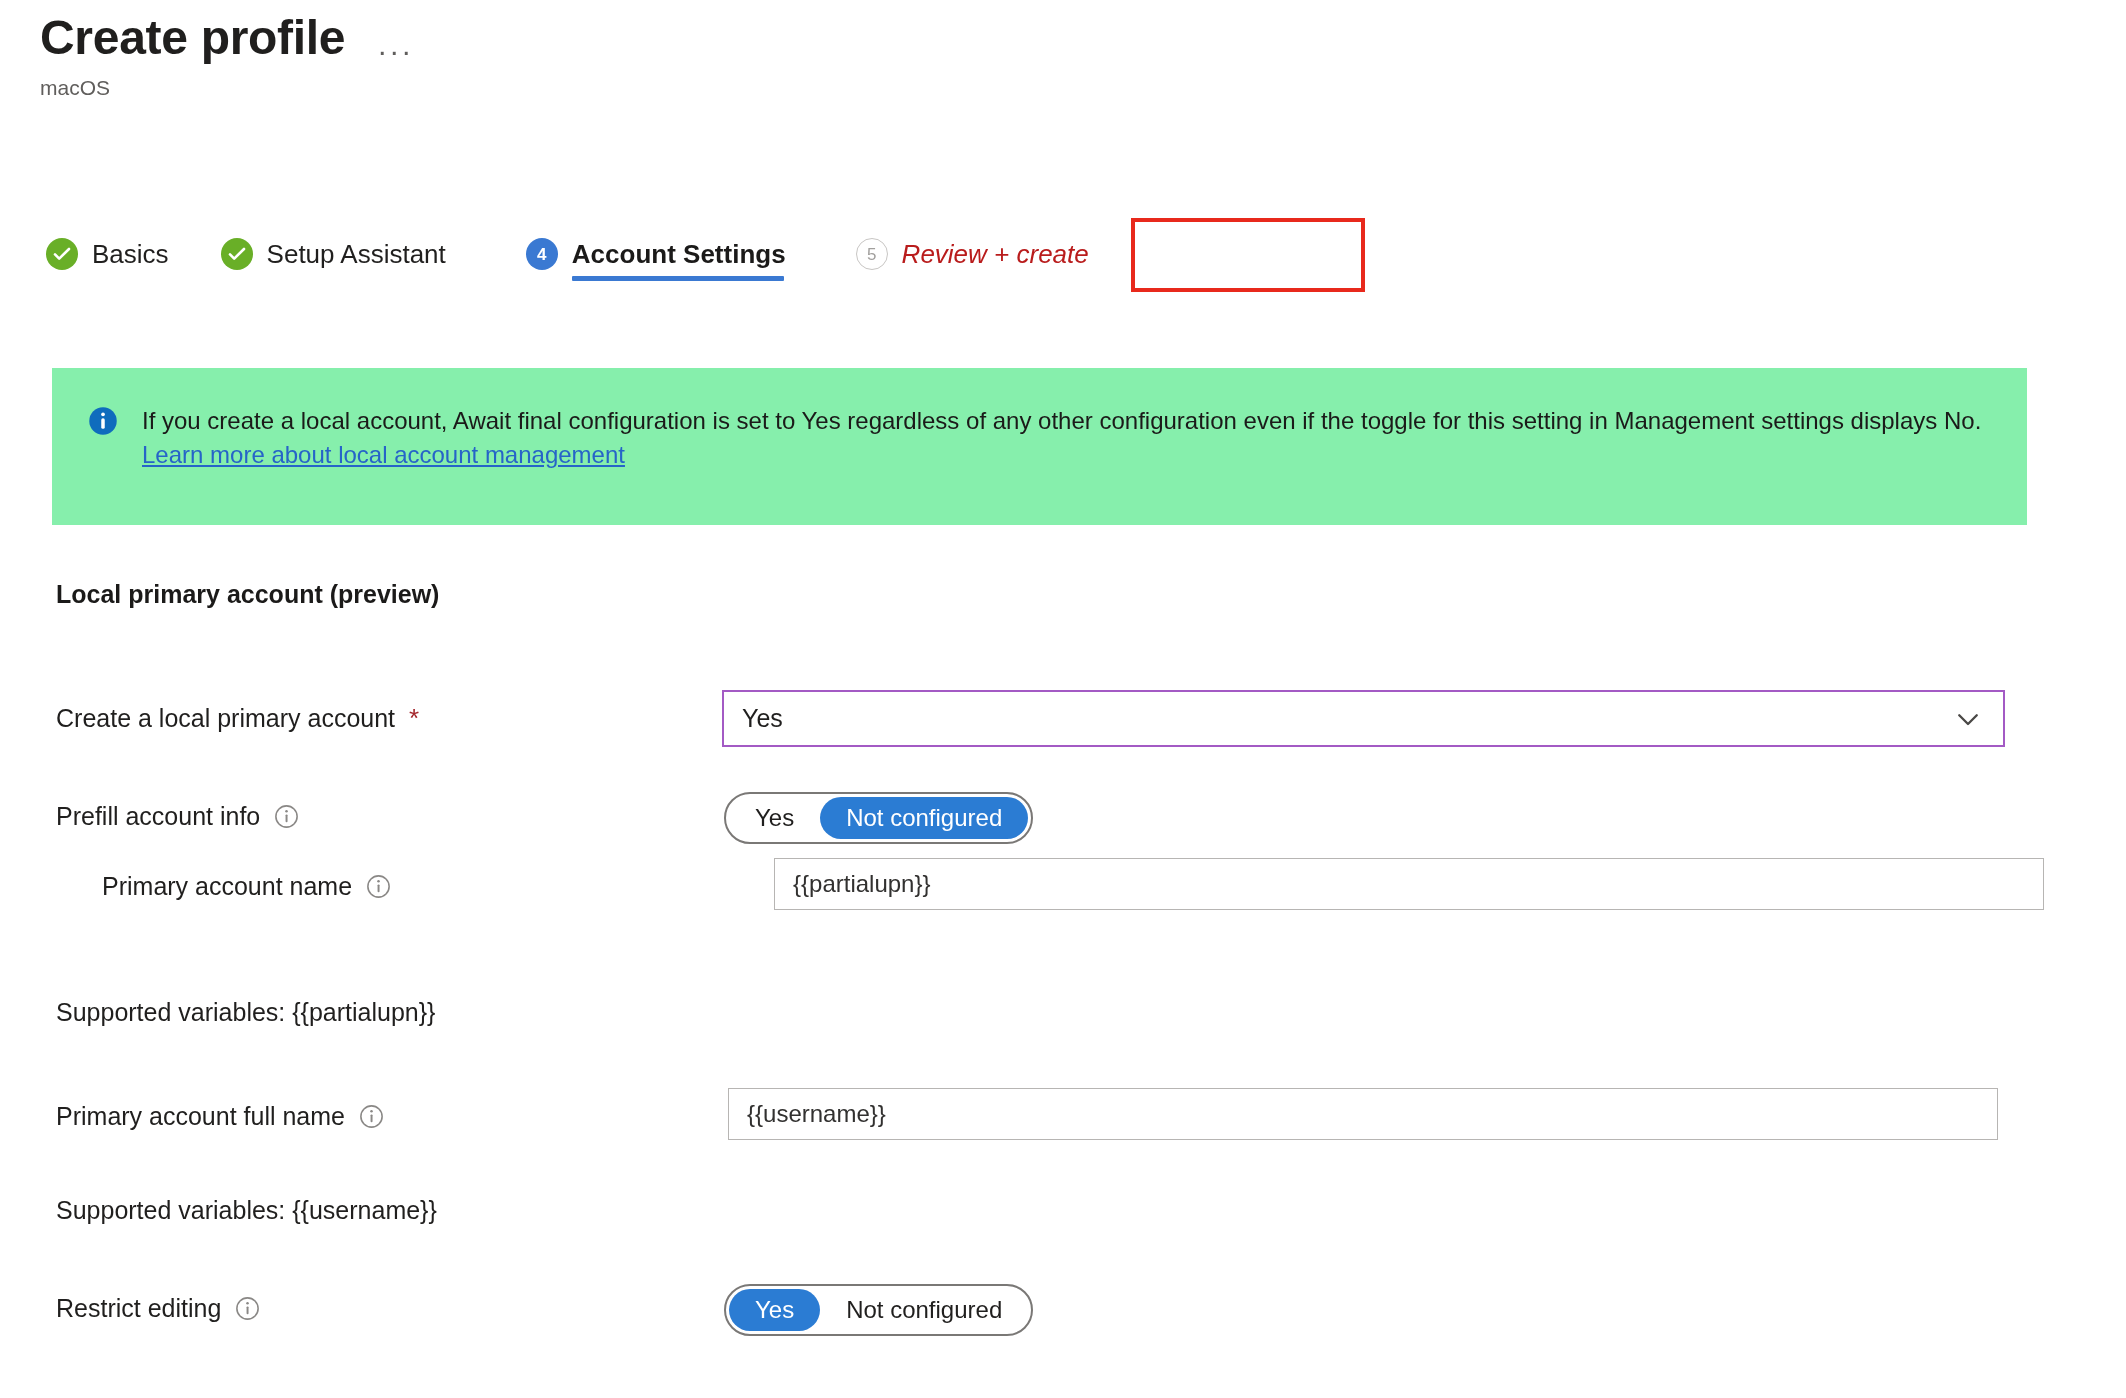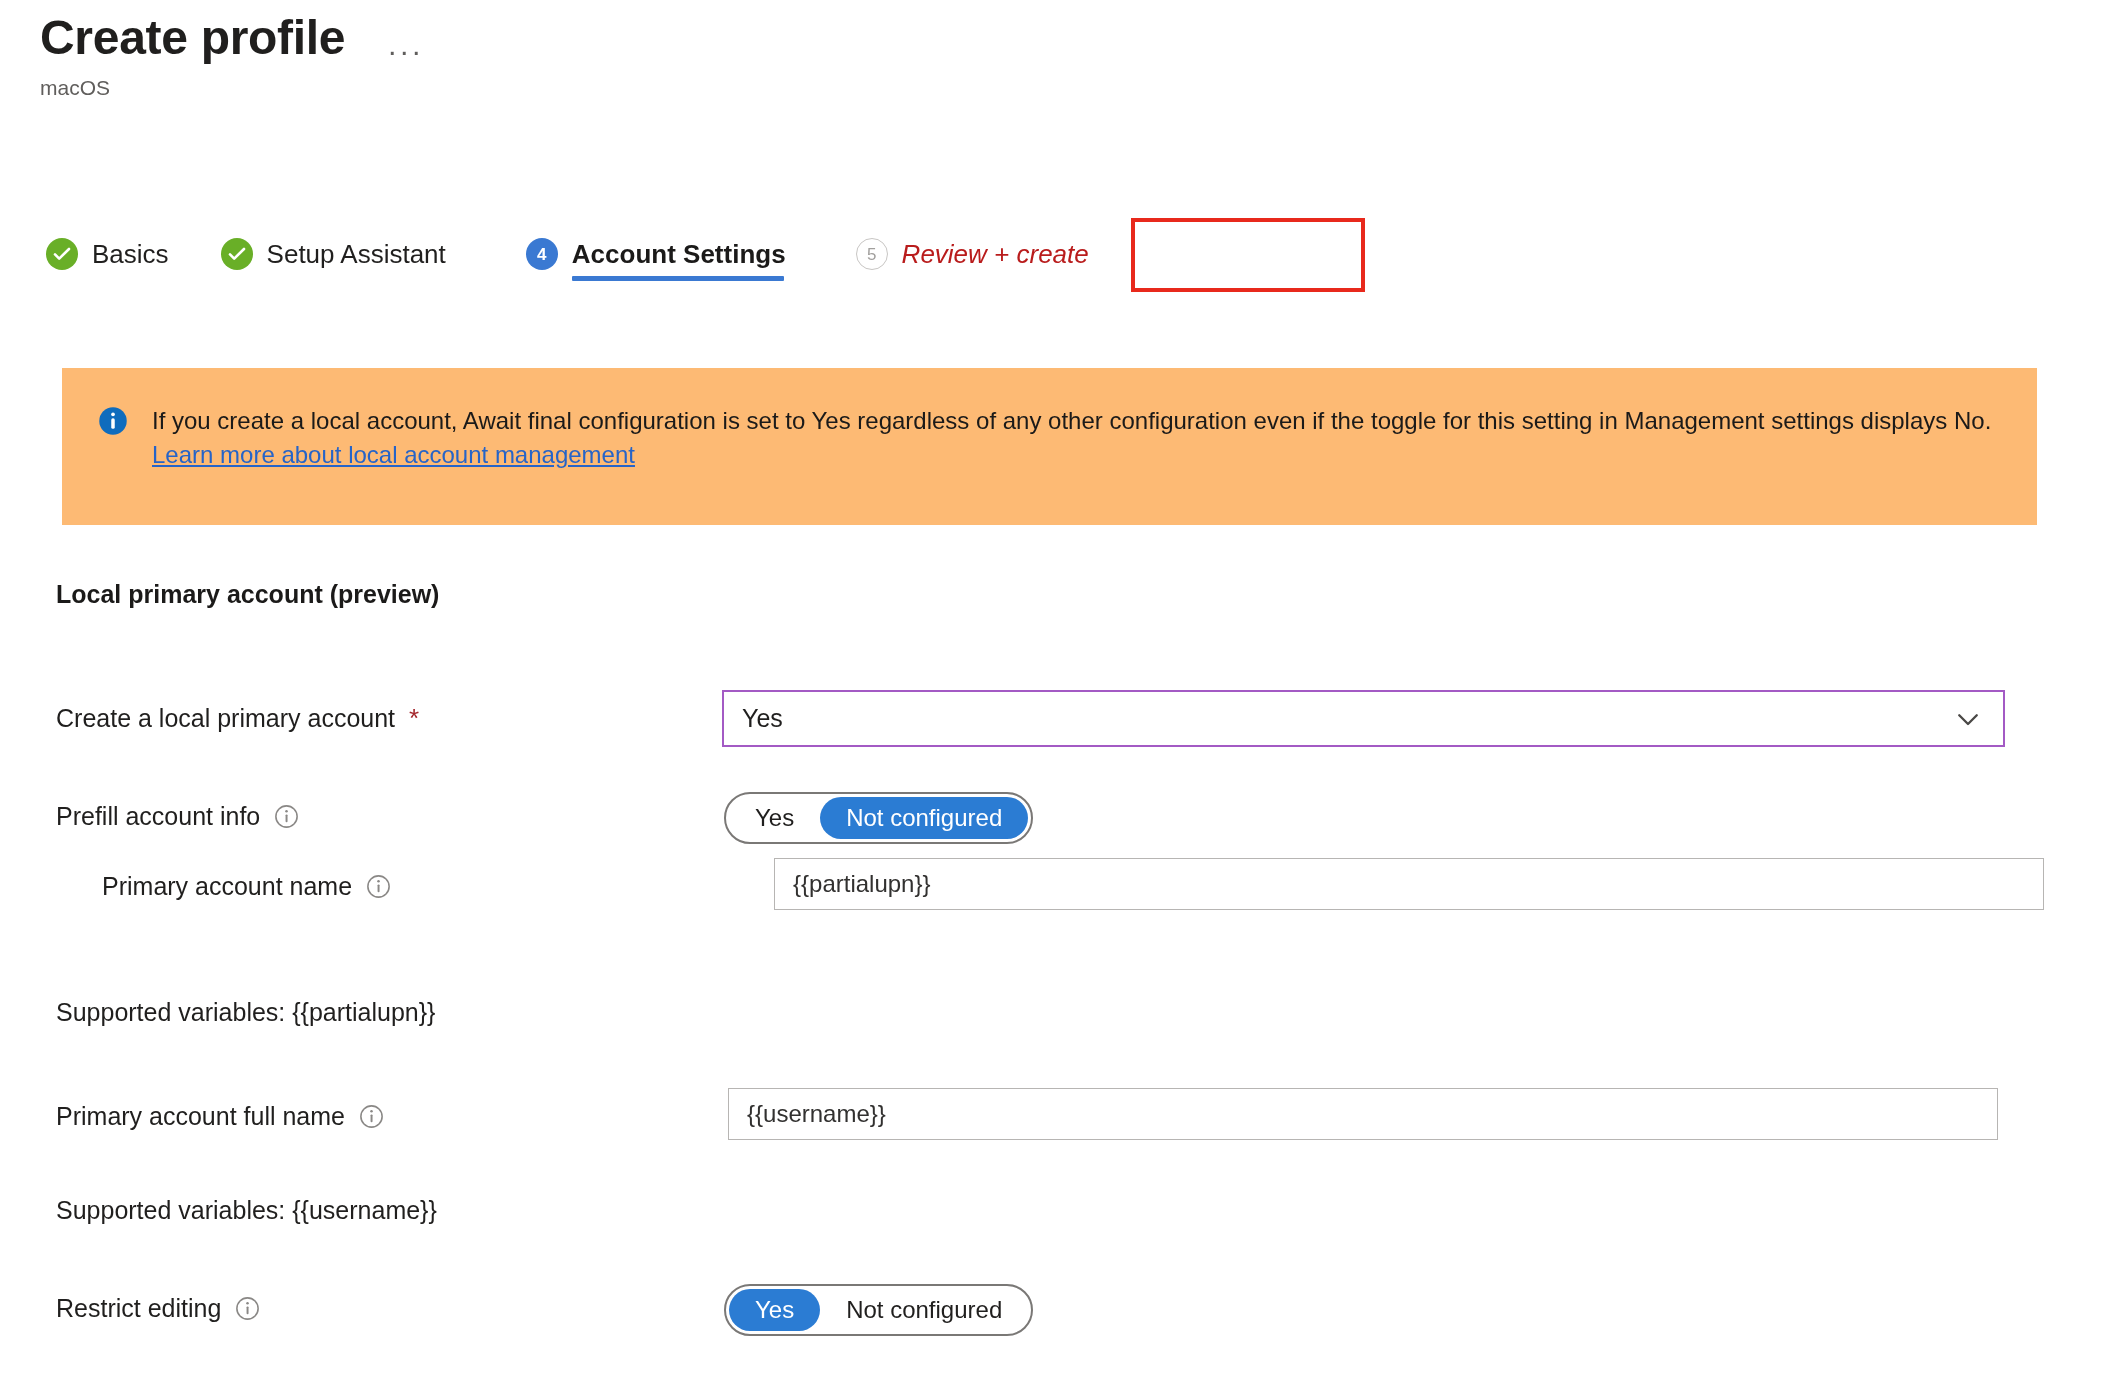--- a/index.html
+++ b/index.html
@@ -9,21 +9,21 @@
     background: #ffffff;
     font-family: "Liberation Sans", sans-serif;
     color: #201f1e;
     overflow: hidden;
   }
 
   .page { position: relative; width: 2126px; height: 1398px; }
 
   
   .header { position: absolute; left: 40px; top: 10px; }
-  .title-row { display: flex; align-items: flex-start; gap: 36px; }
+  .title-row { display: flex; align-items: flex-start; gap: 26px; }
   .page-title {
     font-size: 48px; font-weight: 600; letter-spacing: -0.3px;
     line-height: 1.15; color: #201f1e; margin: 0; white-space: nowrap;
   }
   .ellipsis-btn {
     font-size: 30px; color: #605e5c; line-height: 1;
     margin-top: 24px; letter-spacing: 2px; cursor: pointer;
     background: none; border: none; padding: 2px 6px; font-family: inherit;
   }
   .subtitle {
@@ -70,23 +70,23 @@
 
   
   .annot-box {
     position: absolute; left: 1131px; top: 218px;
     width: 234px; height: 74px;
     border: 4px solid #e8291c; pointer-events: none;
   }
 
   
   .banner {
-    position: absolute; left: 62px; top: 368px;
+    position: absolute; left: 52px; top: 368px;
     width: 1975px; height: 157px;
-    background: #fdba74;
+    background: #86efac;
     display: flex; align-items: flex-start;
     padding: 36px 34px 0 34px;
   }
   .banner-icon {
     flex: 0 0 34px; width: 34px; height: 34px; margin-right: 22px;
     display: flex; align-items: center; justify-content: center;
   }
   .banner-icon svg { width: 30px; height: 30px; display: block; }
   .banner-text {
     font-size: 24px; line-height: 1.42; color: #1b1a19;

